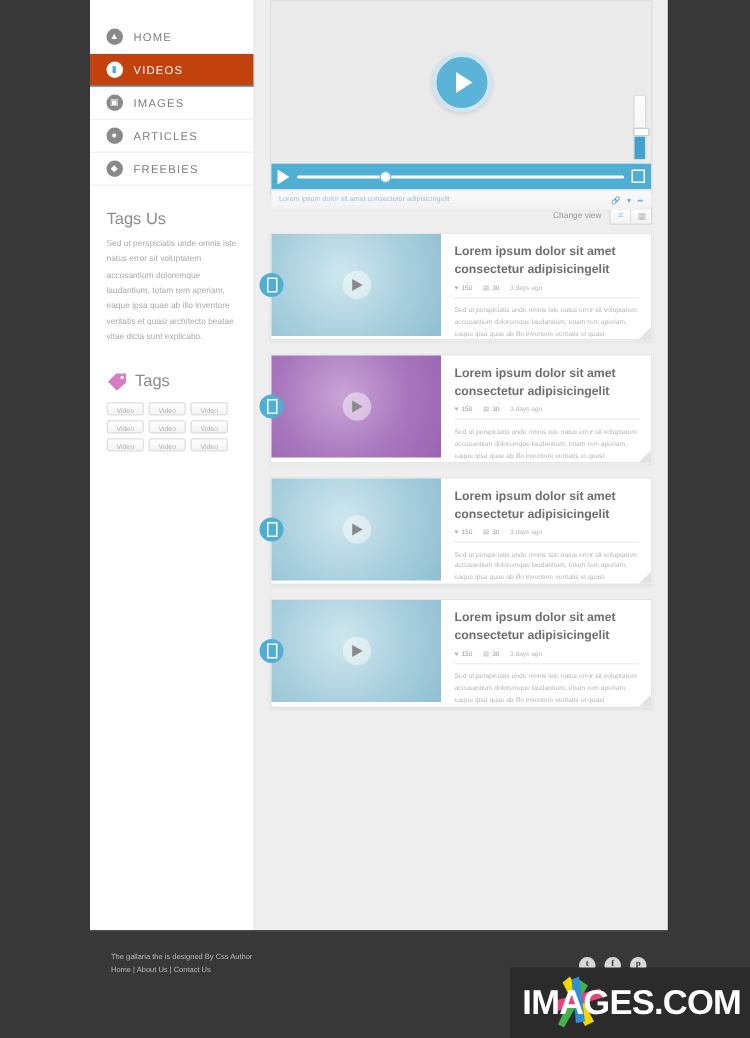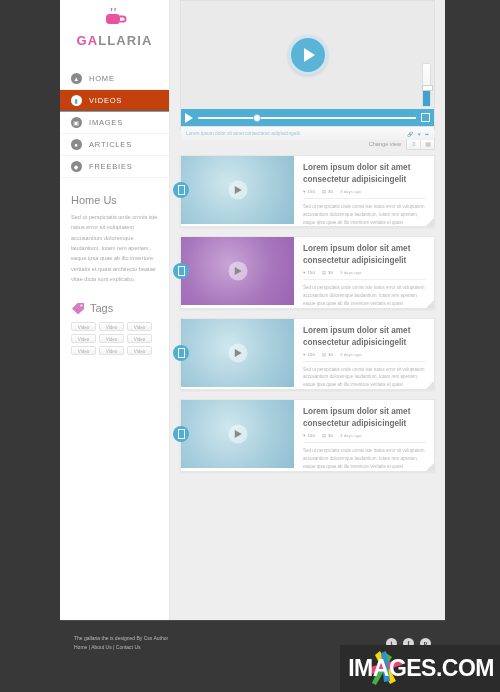--- a/index.html
+++ b/index.html
@@ -235,31 +235,20 @@
 </head>
 <body>
 
 <div class="page">
 
   <div class="site">
    <div class="site-inner">
 
     <aside class="sidebar">
 
-      <div class="logo-wrap">
-        <div class="cup">
-          <svg width="26" height="22" viewBox="0 0 26 22">
-            <path d="M9 3 q1.5-2 0-3.5" stroke="#e8539f" stroke-width="1.1" fill="none"></path>
-            <path d="M12.5 3 q1.5-2 0-3.5" stroke="#e8539f" stroke-width="1.1" fill="none"></path>
-            <rect x="4" y="6" width="14" height="10" rx="3.5" fill="#e8539f"></rect>
-            <path d="M18 8.5 h3 a2.6 2.6 0 0 1 0 5.2 h-3" fill="none" stroke="#e8539f" stroke-width="1.8"></path>
-          </svg>
-        </div>
-        <div class="brand"><span class="pink">GA</span><span>LLARIA</span></div>
-      </div>
 
       <nav class="nav">
         <div class="nav-item">
           <span class="nav-ic">
                 <i>▲</i>
               </span>
           <span>HOME</span>
         </div>
         <div class="nav-item active">
           <span class="nav-ic">
@@ -281,21 +270,21 @@
         </div>
         <div class="nav-item">
           <span class="nav-ic">
                 <i>◆</i>
               </span>
           <span>FREEBIES</span>
         </div>
       </nav>
 
       <div class="side-sec">
-        <h3 class="side-h">Home Us</h3>
+        <h3 class="side-h">Tags Us</h3>
         <p class="side-p">Sed ut perspiciatis unde omnis iste natus error sit voluptatem accusantium doloremque laudantium, totam rem aperiam, eaque ipsa quae ab illo inventore veritatis et quasi architecto beatae vitae dicta sunt explicabo.</p>
 
         <div class="tags-h">
           <span class="tag-ic">
             <svg width="14" height="13" viewBox="0 0 14 13">
               <path d="M1 6.5 L6.5 1 L13 1 L13 7 L7 12.5 Z" fill="#d77cc2"></path>
               <circle cx="10.4" cy="3.6" r="1.1" fill="#ffffff"></circle>
             </svg>
           </span>
           <span>Tags</span>

